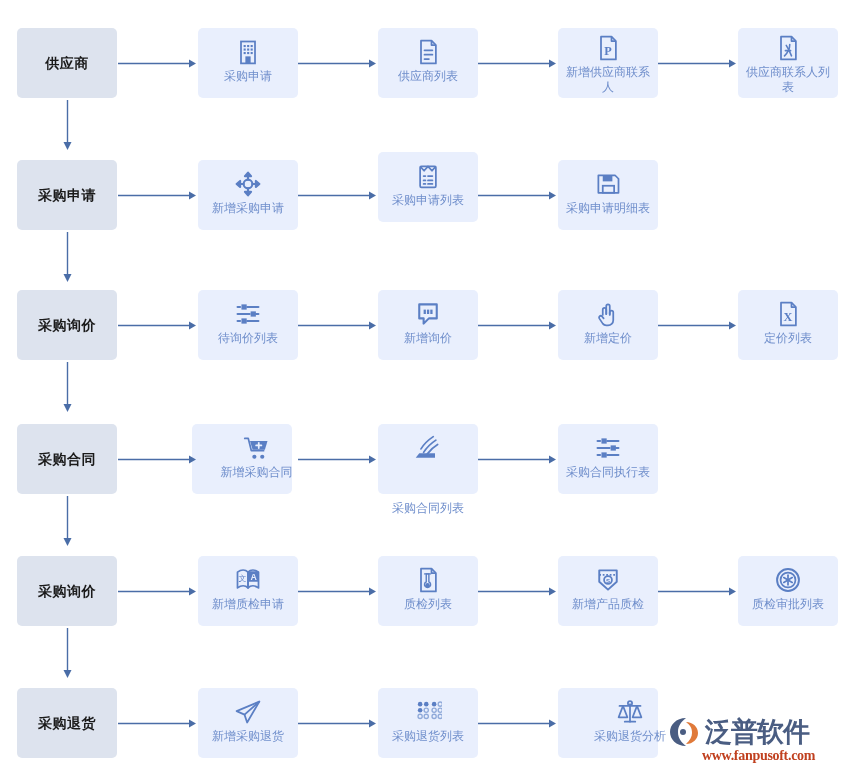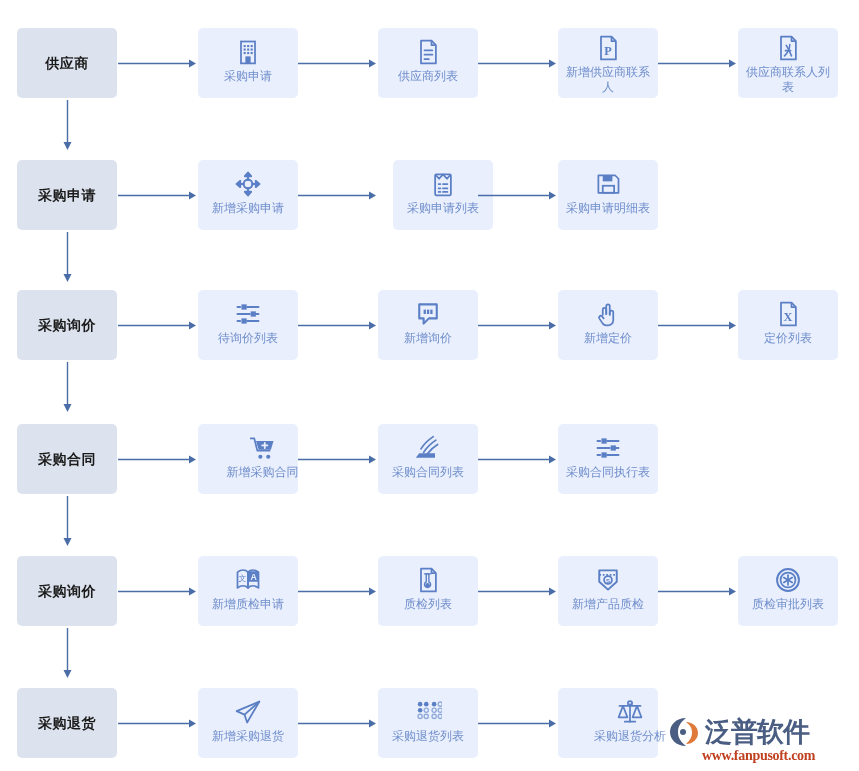--- a/index.html
+++ b/index.html
@@ -229,21 +229,21 @@
             <path d="M29 16 l-4 -3.5 v7 z" fill="#5b7fc4"></path>
             <line x1="16" y1="6" x2="16" y2="11"></line>
             <line x1="16" y1="21" x2="16" y2="26"></line>
             <line x1="6" y1="16" x2="11" y2="16"></line>
             <line x1="21" y1="16" x2="26" y2="16"></line>
           </g>
         </svg>
       </div>
       <div class="step-label">新增采购申请</div>
     </div>
-    <div class="step-card" style="left: 378px; top: 160px; margin-left: 15px;">
+    <div class="step-card" style="left: 378px; top: 152px;">
       <div class="step-icon">
         <svg viewBox="0 0 32 32" width="28" height="28">
           <rect x="7" y="5" width="18" height="24" rx="1.5" fill="none" stroke="#5b7fc4" stroke-width="2"></rect>
           <path d="M7 5 l4.5 5 l4.5 -5 l4.5 5 l4.5 -5" fill="none" stroke="#5b7fc4" stroke-width="2" stroke-linejoin="round"></path>
           <g stroke="#5b7fc4" stroke-width="2" stroke-linecap="round">
             <line x1="11" y1="16" x2="13" y2="16"></line>
             <line x1="16" y1="16" x2="21" y2="16"></line>
             <line x1="11" y1="21" x2="13" y2="21"></line>
             <line x1="16" y1="21" x2="21" y2="21"></line>
             <line x1="11" y1="25" x2="13" y2="25"></line>
@@ -371,38 +371,38 @@
     </div>
     <div class="arrow-v" style="left: 63px; top: 362px; height: 50px;">
       <svg width="9" height="50" viewBox="0 0 9 50">
         <line x1="4.5" y1="0" x2="4.5" y2="42" stroke="#4a6da7" stroke-width="1.4"></line>
         <path d="M0.5 42 L8.5 42 L4.5 50 Z" fill="#4a6da7"></path>
       </svg>
     </div>
     <div class="stage-box" style="left: 17px; top: 424px;">
       <div class="stage-label">采购合同</div>
     </div>
-    <div class="step-card" style="left: 198px; top: 424px; padding-left: 29px;">
+    <div class="step-card" style="left: 192px; top: 424px; padding-left: 29px;">
       <div class="step-icon">
         <svg viewBox="0 0 32 32" width="28" height="28">
           <g fill="none" stroke="#5b7fc4" stroke-width="2" stroke-linejoin="round" stroke-linecap="round">
             <path d="M2 5 h4 l3.5 14 h14"></path>
           </g>
           <path d="M8 8 h20 l-3 10 h-14 z" fill="#5b7fc4"></path>
           <circle cx="13" cy="26" r="2.4" fill="#5b7fc4"></circle>
           <circle cx="22" cy="26" r="2.4" fill="#5b7fc4"></circle>
           <g stroke="#e9effd" stroke-width="2" stroke-linecap="round">
             <line x1="18" y1="10" x2="18" y2="16"></line>
             <line x1="15" y1="13" x2="21" y2="13"></line>
           </g>
         </svg>
       </div>
       <div class="step-label">新增采购合同</div>
     </div>
-    <div class="step-card" style="left: 378px; top: 424px;">
+    <div class="step-card" style="left: 378px; top: 424px; gap: 36px;">
       <div class="step-icon">
         <svg viewBox="0 0 32 32" width="28" height="28">
           <g fill="none" stroke="#5b7fc4" stroke-width="2" stroke-linecap="round">
             <path d="M22 3 C16 7 11 12 8 17"></path>
             <path d="M25 7 C19 11 14 16 11 21"></path>
             <path d="M27 12 C22 15 18 19 15 23"></path>
           </g>
           <path d="M6 22 l18 0 l0 5 l-22 0 z" fill="#5b7fc4"></path>
         </svg>
       </div>

